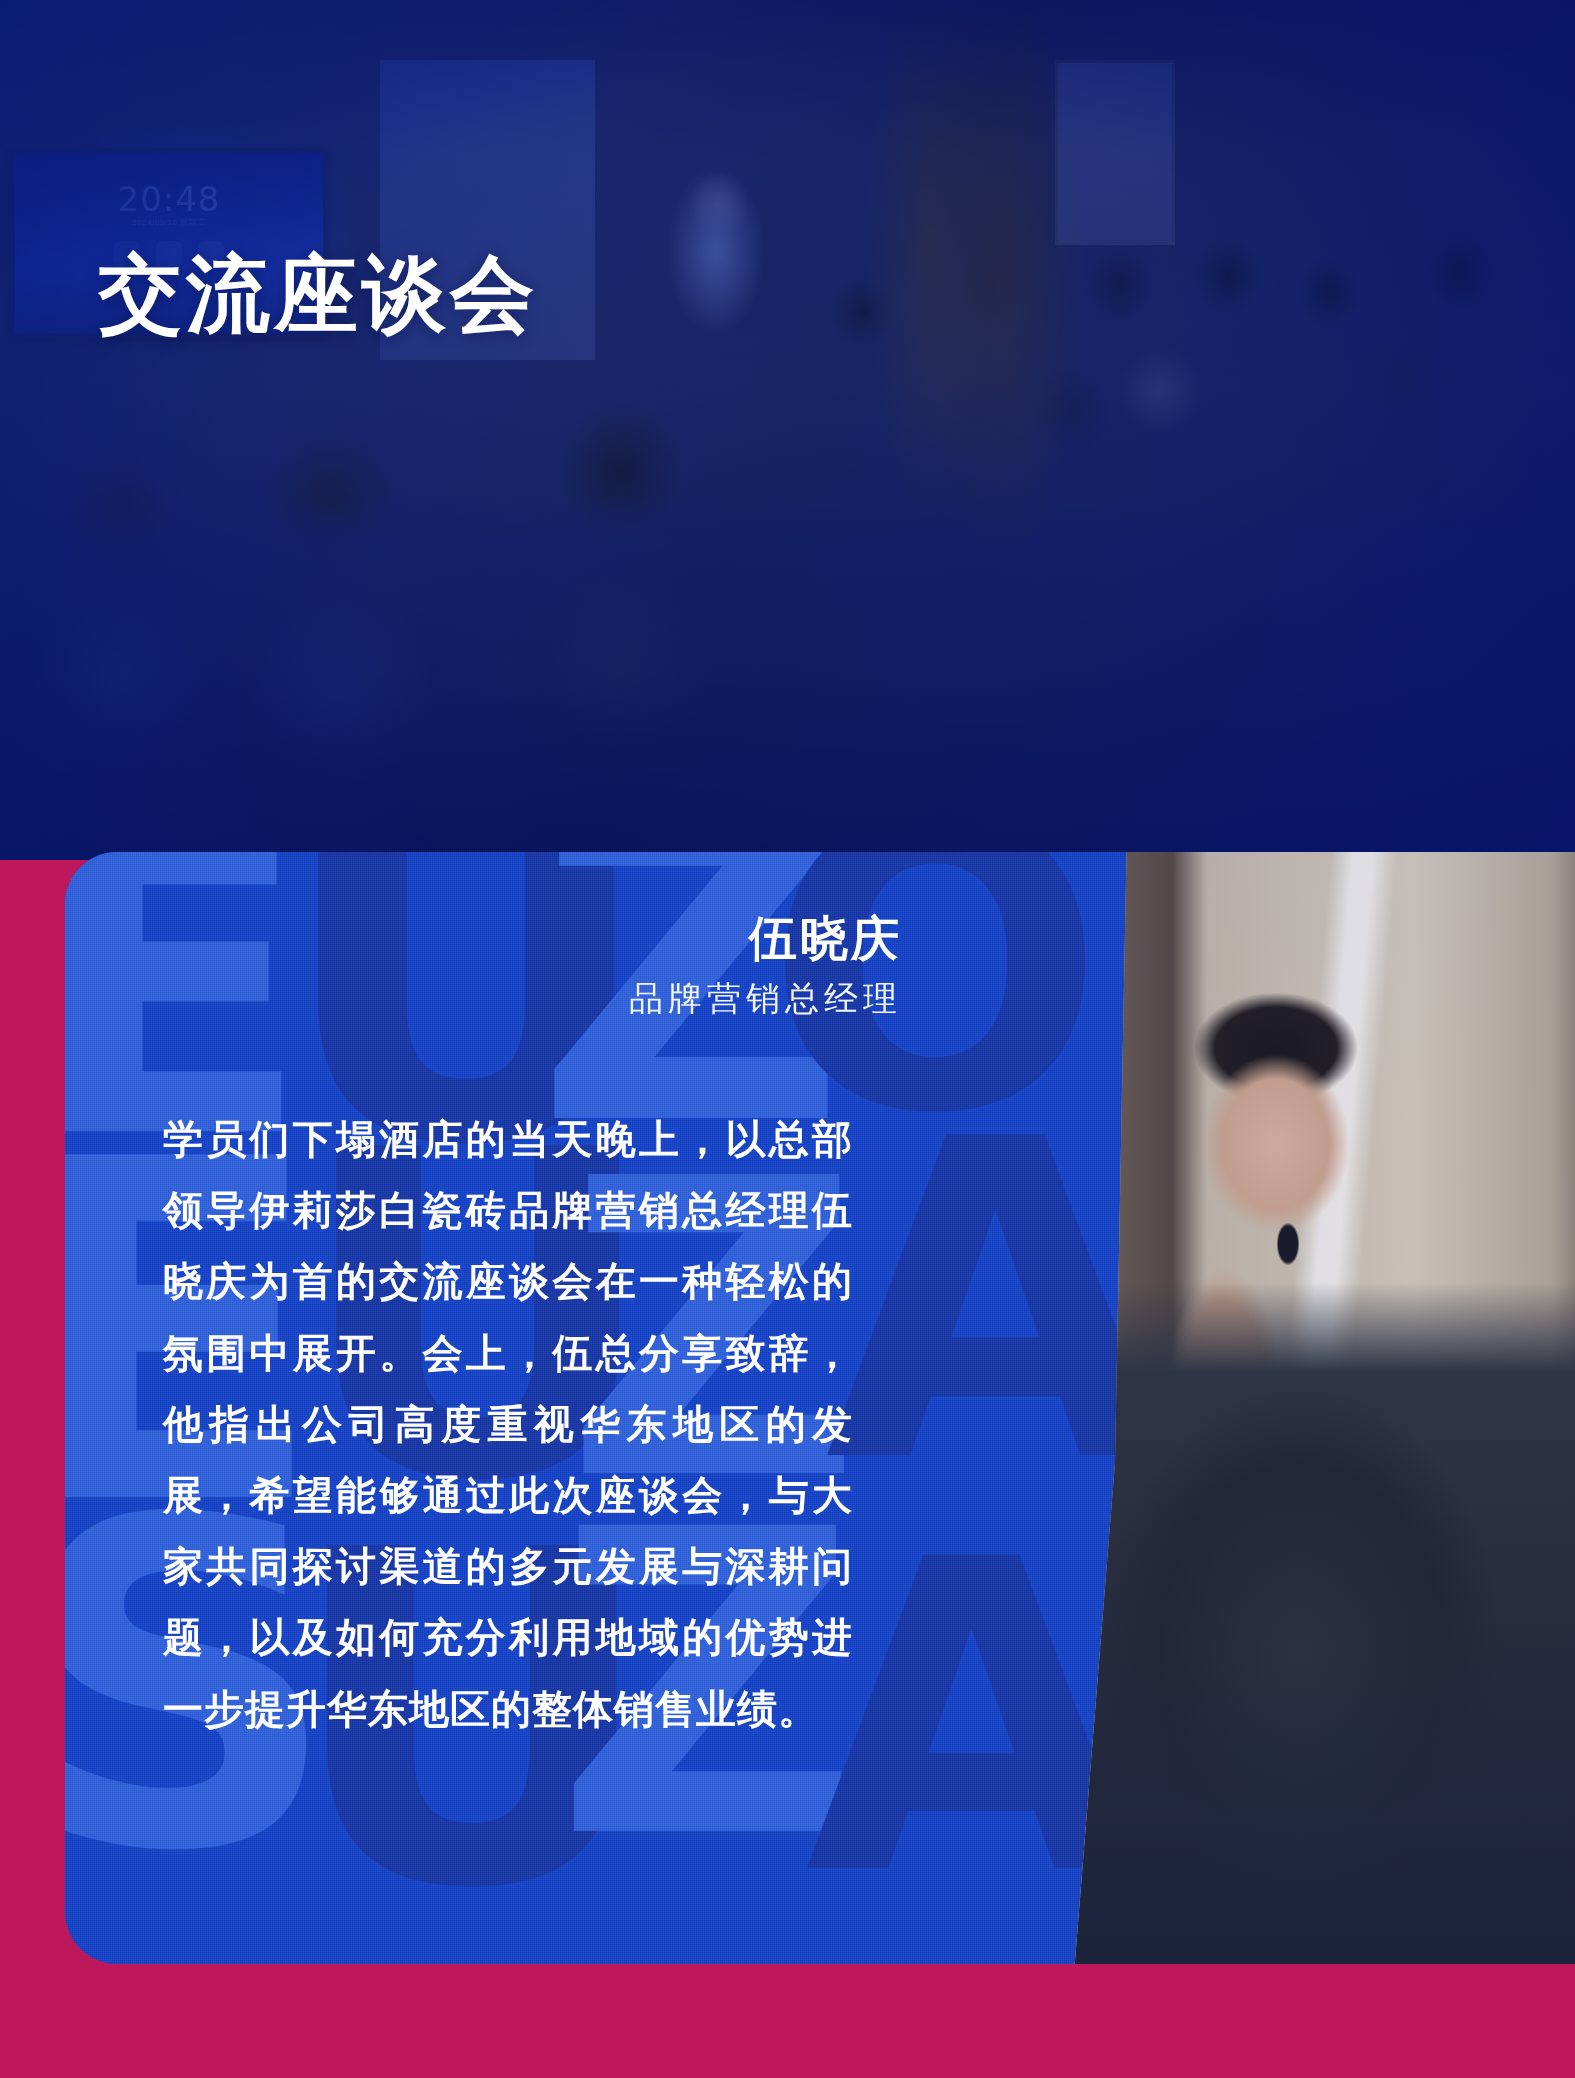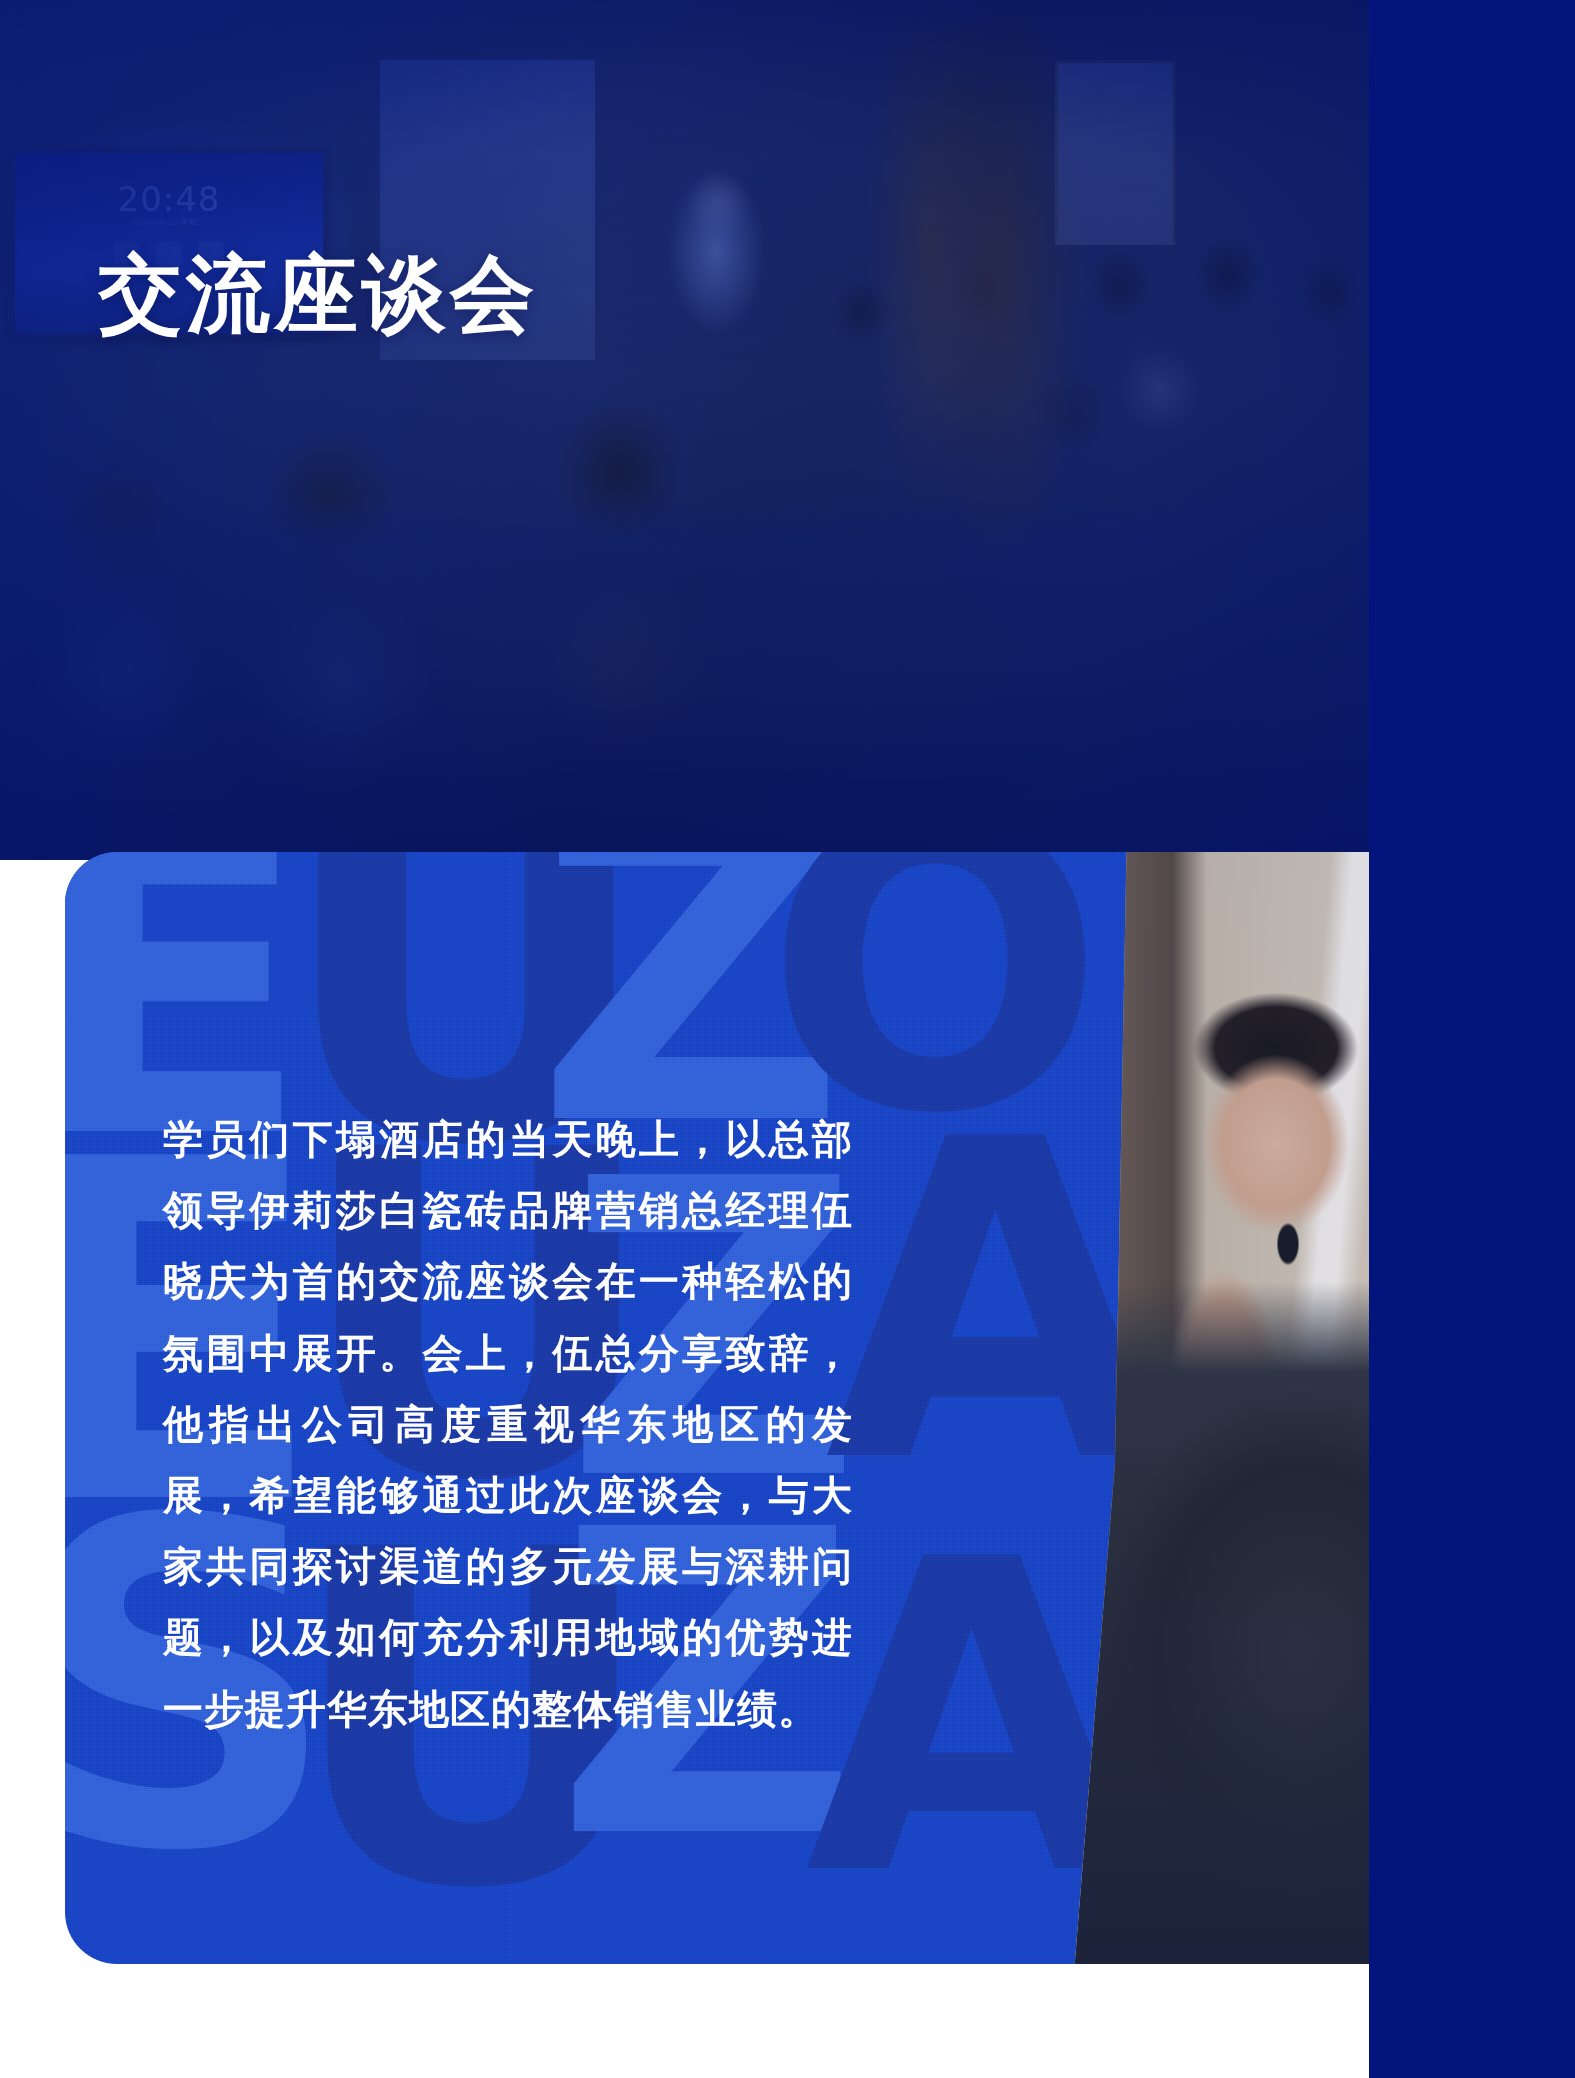--- a/index.html
+++ b/index.html
@@ -6,22 +6,22 @@
   html,body { background:#04147d; }
   body {
     width:1575px; height:2078px;
     font-family:"Liberation Sans","DejaVu Sans",sans-serif;
     overflow:hidden; position:relative;
   }
 
   
   .page {
     position:relative;
-    width:1369px; height:2078px;
-    background:#ffffff;
+    width:1575px; height:2078px;
+    background:#be185d;
     overflow:hidden;
   }
 
   
   .hero {
     position:absolute; left:0; top:0;
     width:1575px; height:860px;
     overflow:hidden;
     background:#2b3f86;
   }
@@ -267,17 +267,21 @@
       <span class="lt" style="left:490px;  top:670px;  font-size:420px;">Z</span>
       <span class="dk" style="left:740px;  top:700px;  font-size:430px;">A</span>
       <div class="noise"></div>
     </div>
 
     <div class="speaker-photo">
       <div class="speaker-photo-inner"></div>
       <div class="speaker-tint"></div>
     </div>
 
+    <div class="speaker-block">
+      <div class="speaker-name">伍晓庆</div>
+      <div class="speaker-role">品牌营销总经理</div>
+    </div>
 
     <div class="body-text">学员们下塌酒店的当天晚上，以总部领导伊莉莎白瓷砖品牌营销总经理伍晓庆为首的交流座谈会在一种轻松的氛围中展开。会上，伍总分享致辞，他指出公司高度重视华东地区的发展，希望能够通过此次座谈会，与大家共同探讨渠道的多元发展与深耕问题，以及如何充分利用地域的优势进一步提升华东地区的整体销售业绩。</div>
 
   </div>
 </div>
 
 </body></html>

